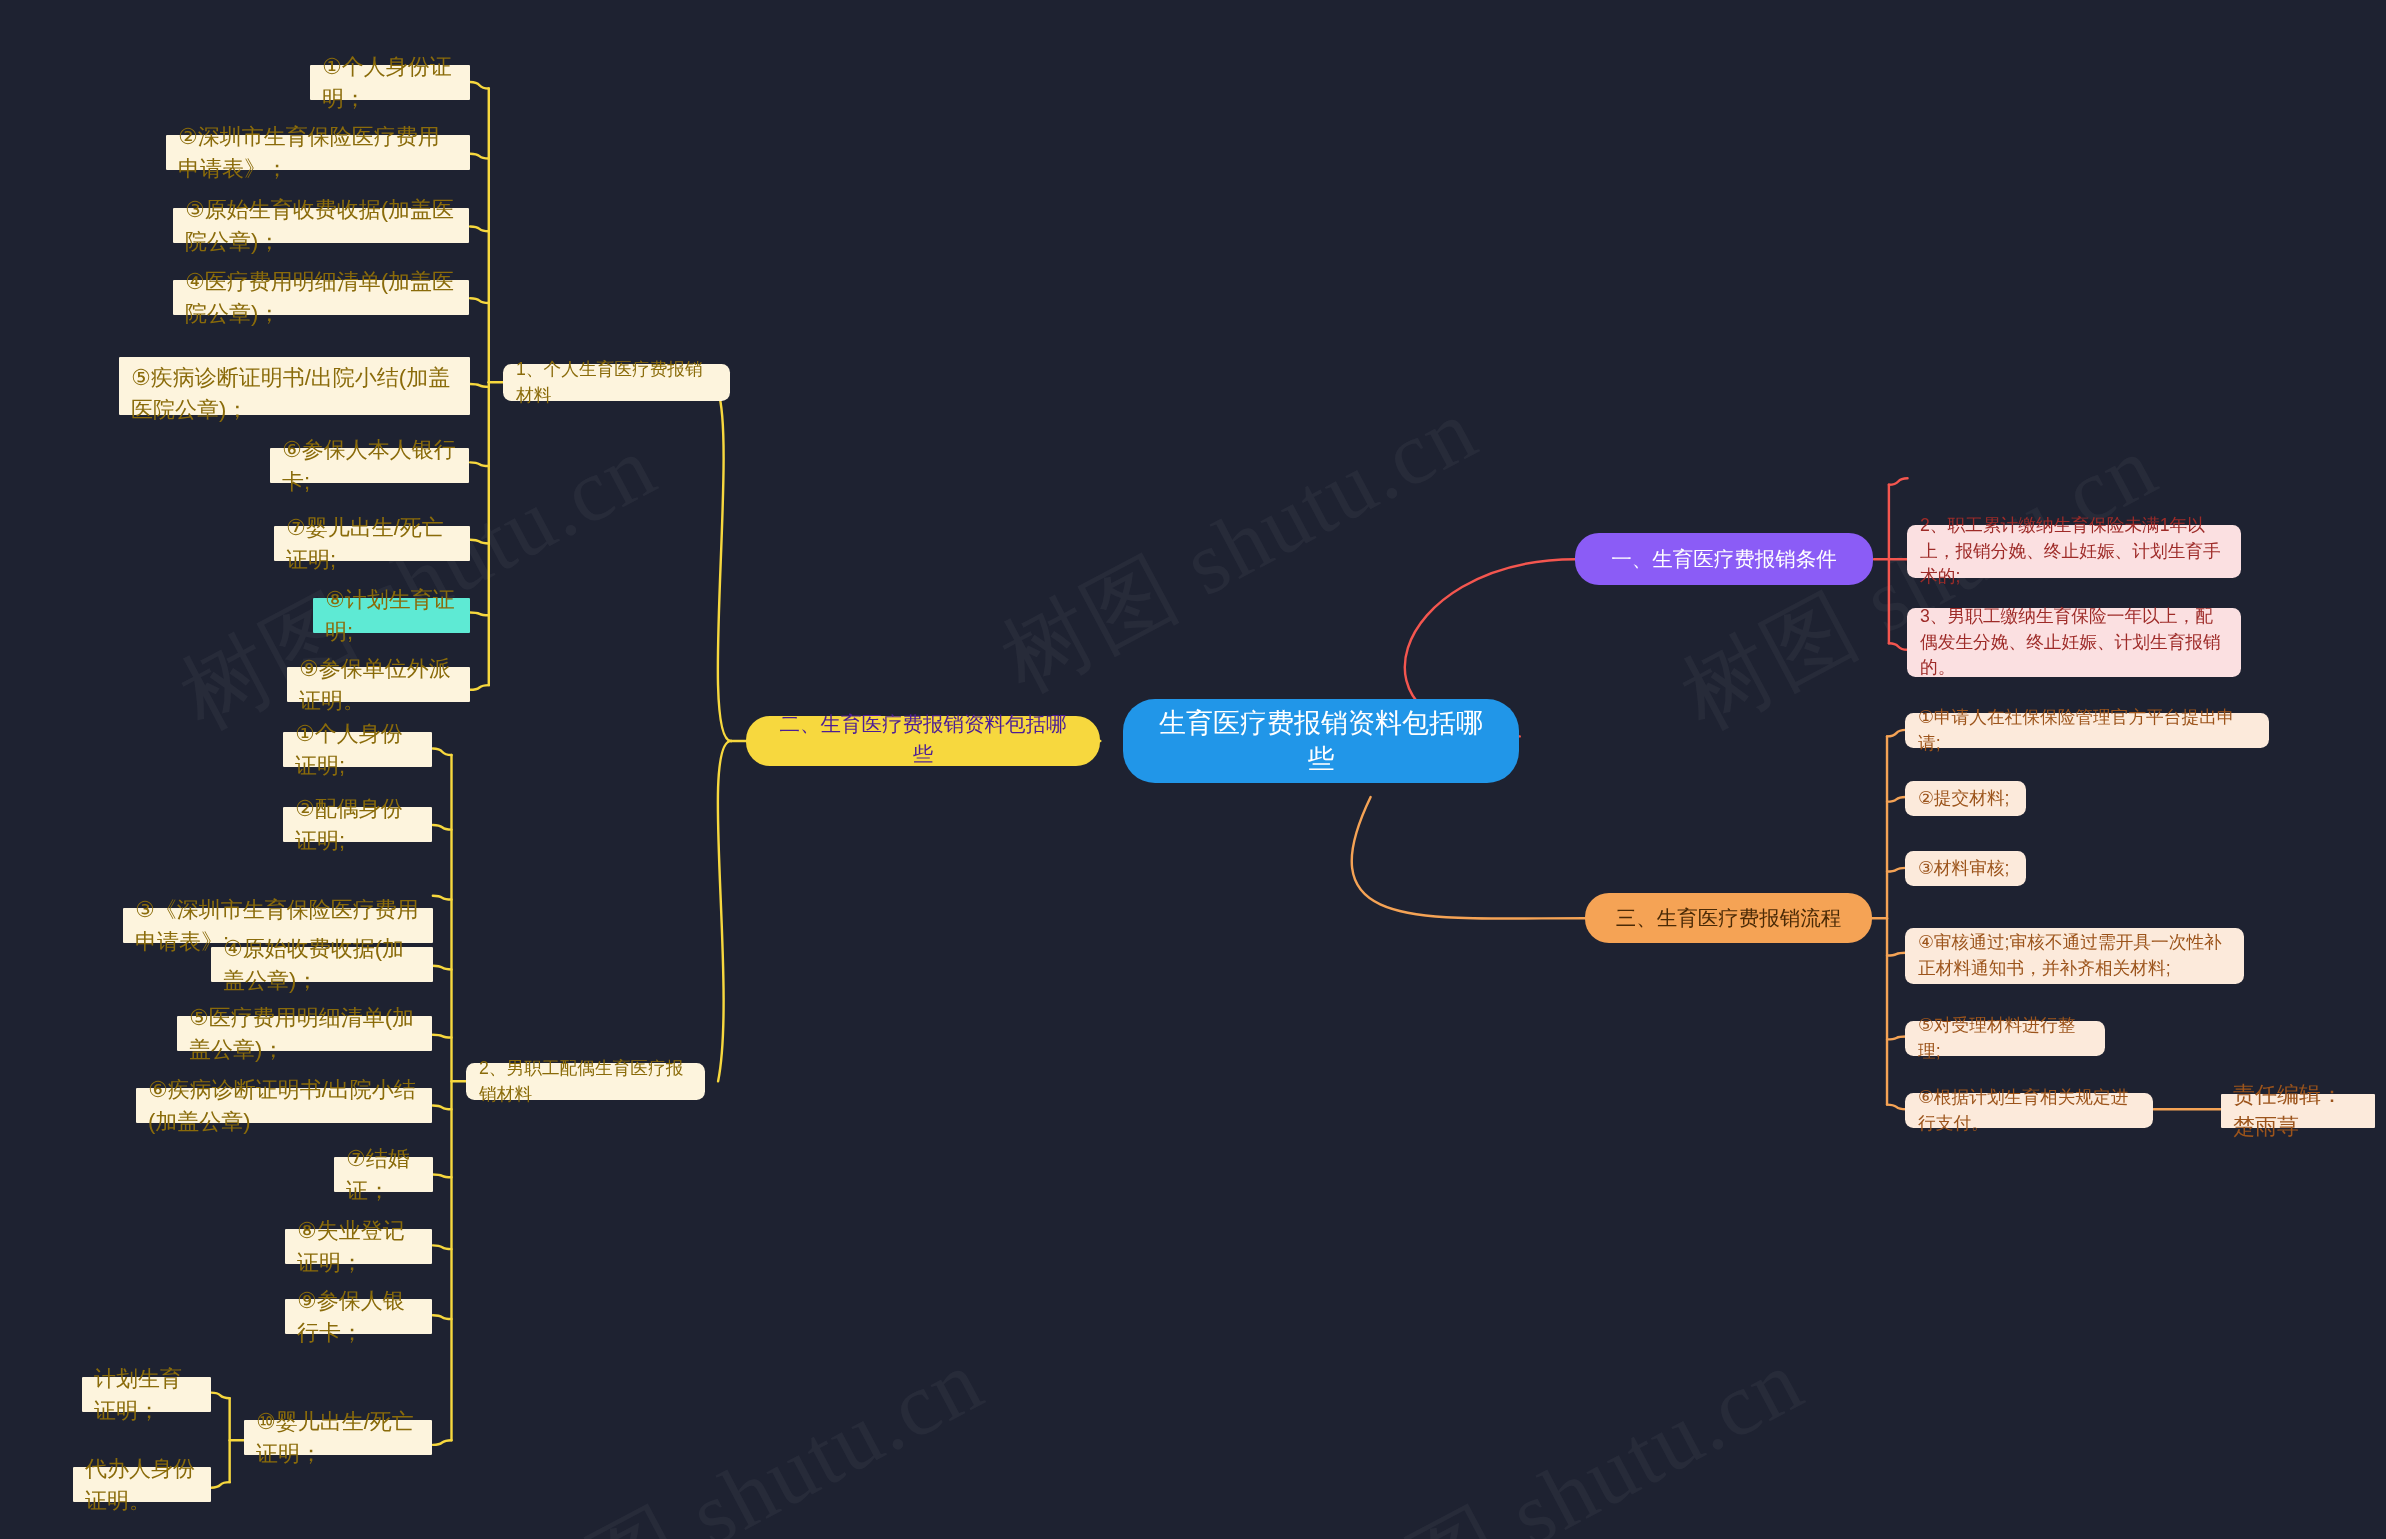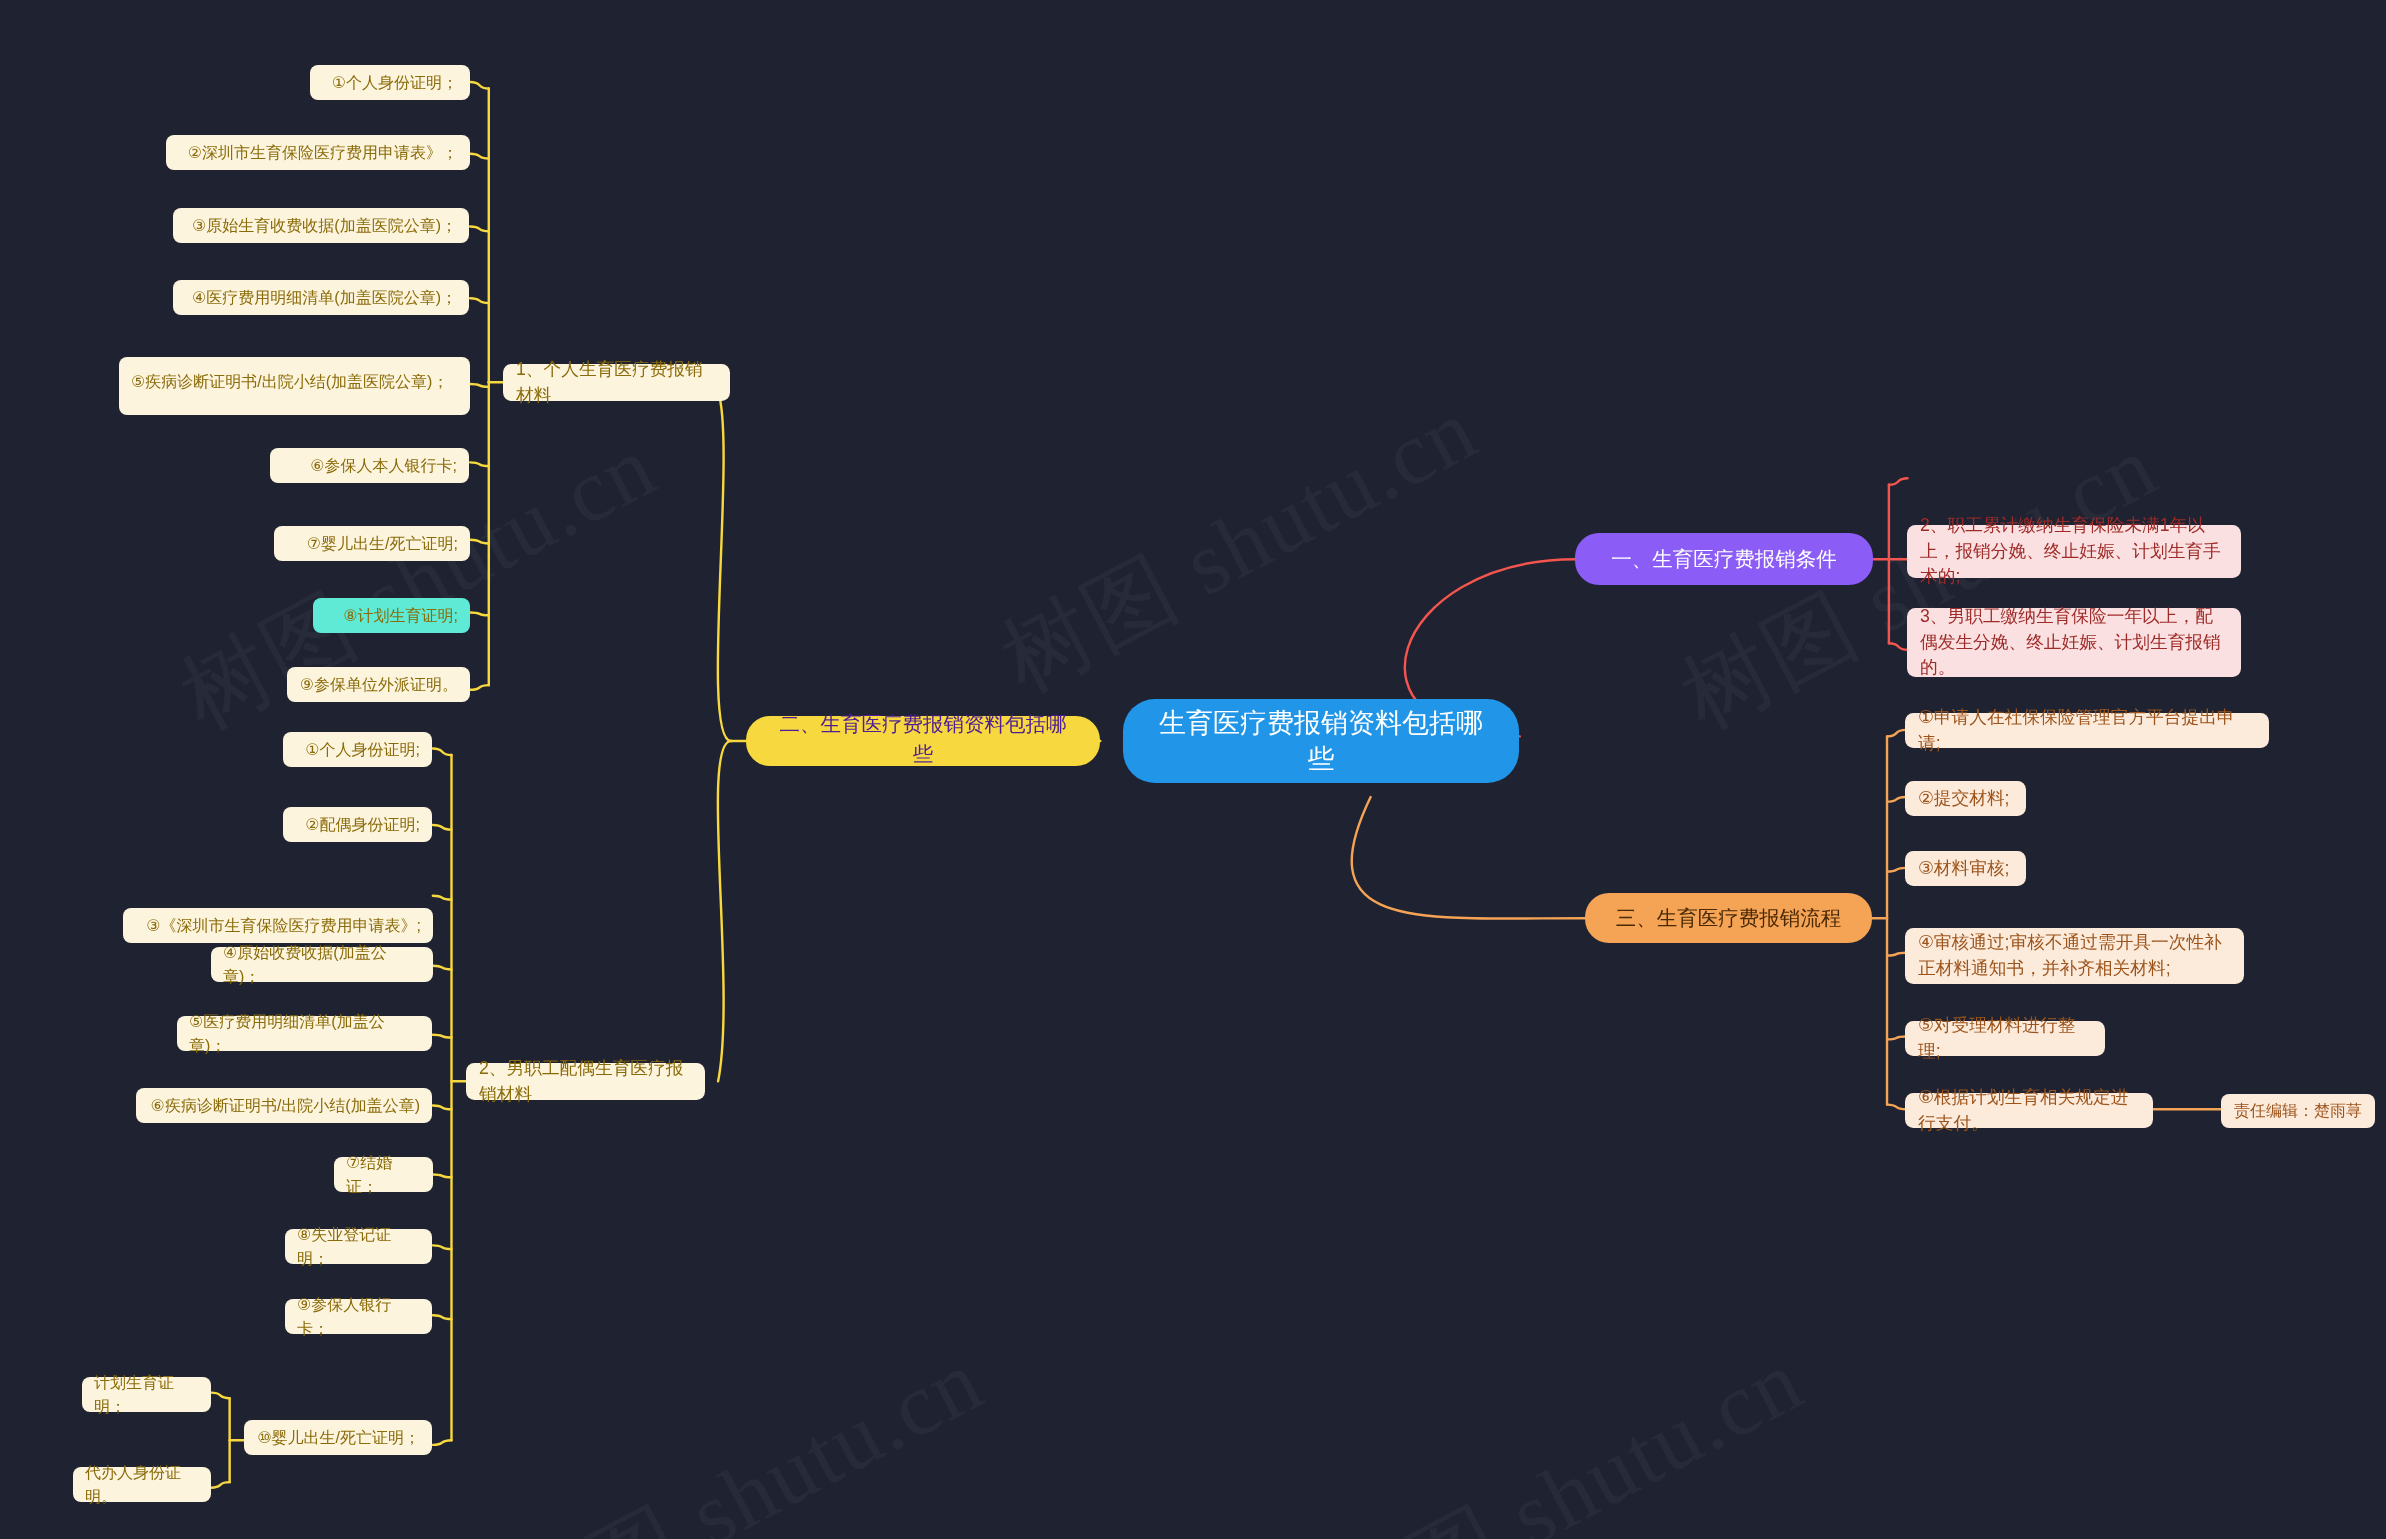--- a/index.html
+++ b/index.html
@@ -62,23 +62,23 @@
     border-radius:8.4px;
     font-size:17.7px;
     padding:8.4px 13px;
   }
   .n-l2.cream{background:#fdf4dd;color:#8a6b0a;}
   .n-l2.pink{background:#fbe0e1;color:#9e2b28;}
   .n-l2.peach{background:#fceadb;color:#9c541b;}
 
   
   .n-l3{
-    border-radius:8px;
-    font-size:16px;
-    padding:13px 12px;
+    border-radius:1px;
+    font-size:22px;
+    padding:5px 12px;
     background:#fdf4dd;
     color:#8a6b0a;
   }
   .n-l3.peach{background:#fceadb;color:#9c541b;}
 </style>
 </head>
 <body style="background: rgb(30, 34, 49);">
 
 <div id="canvas">
 

